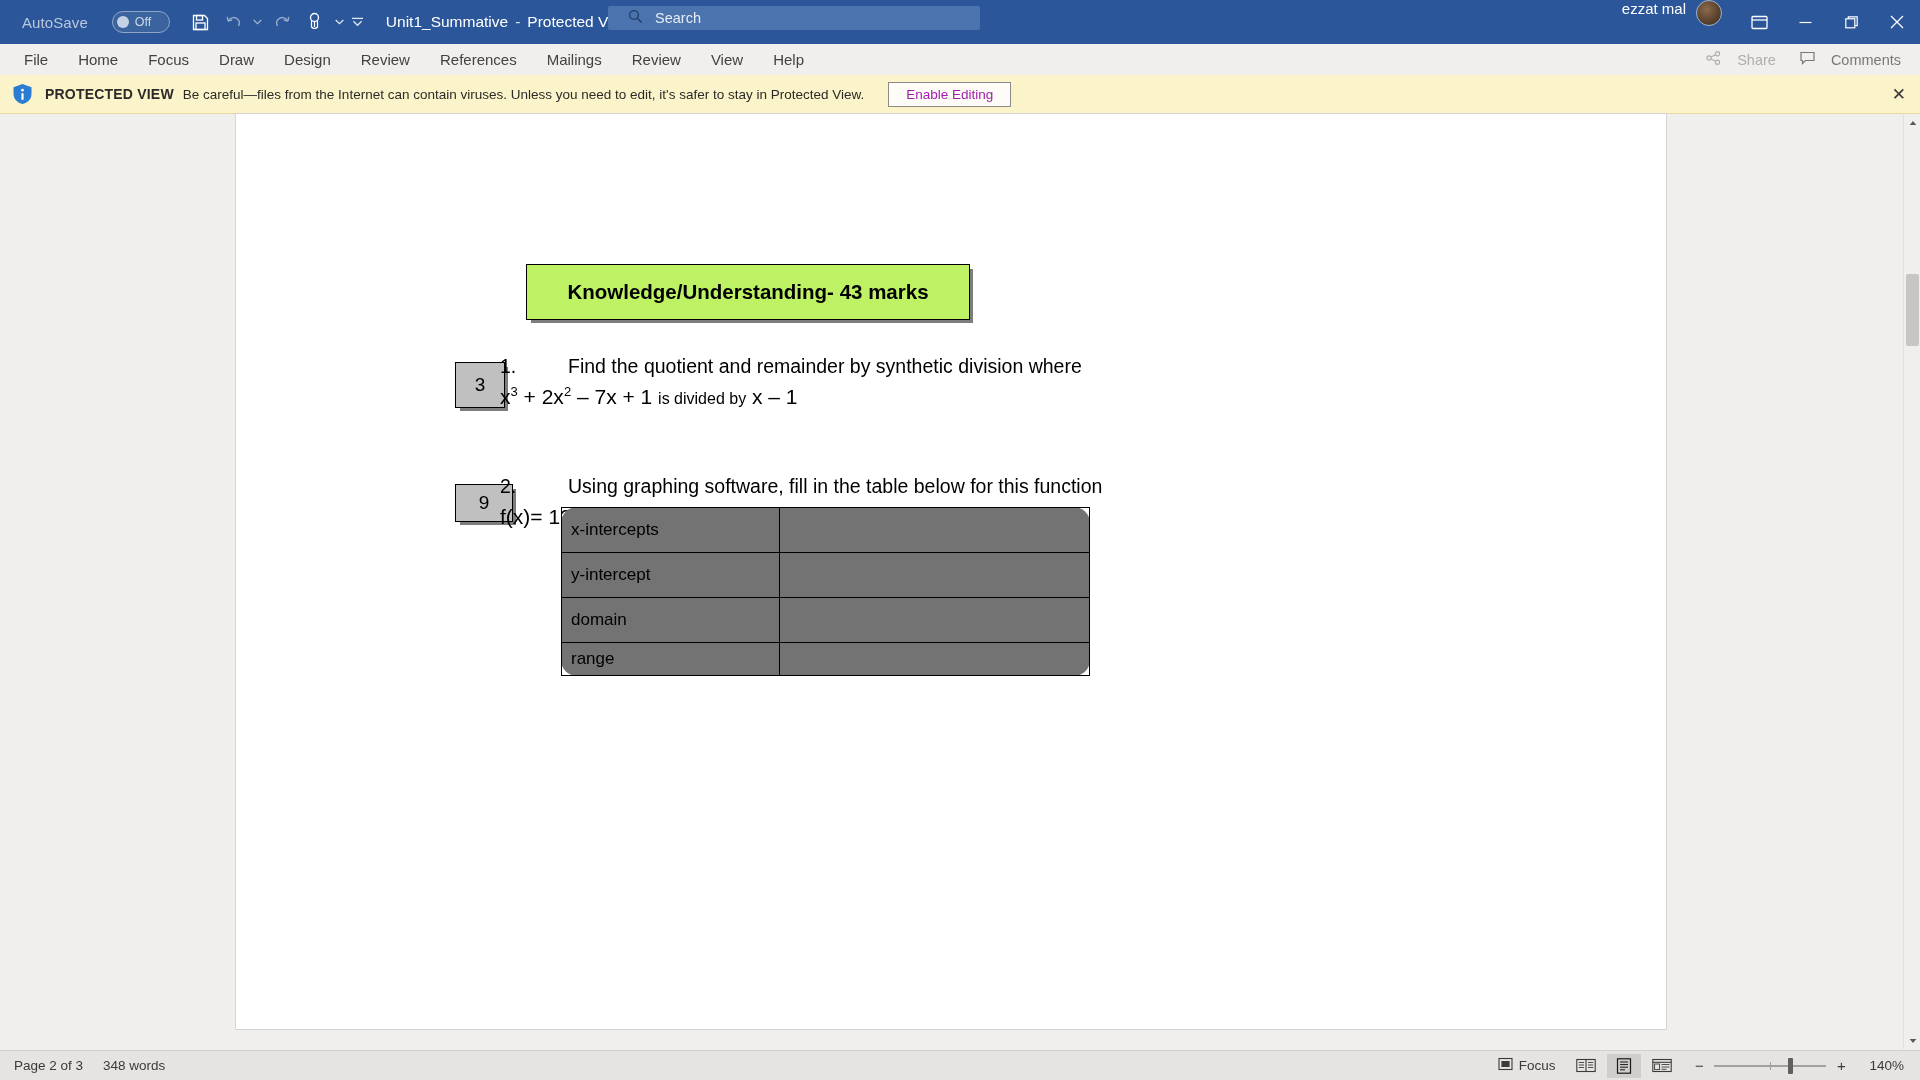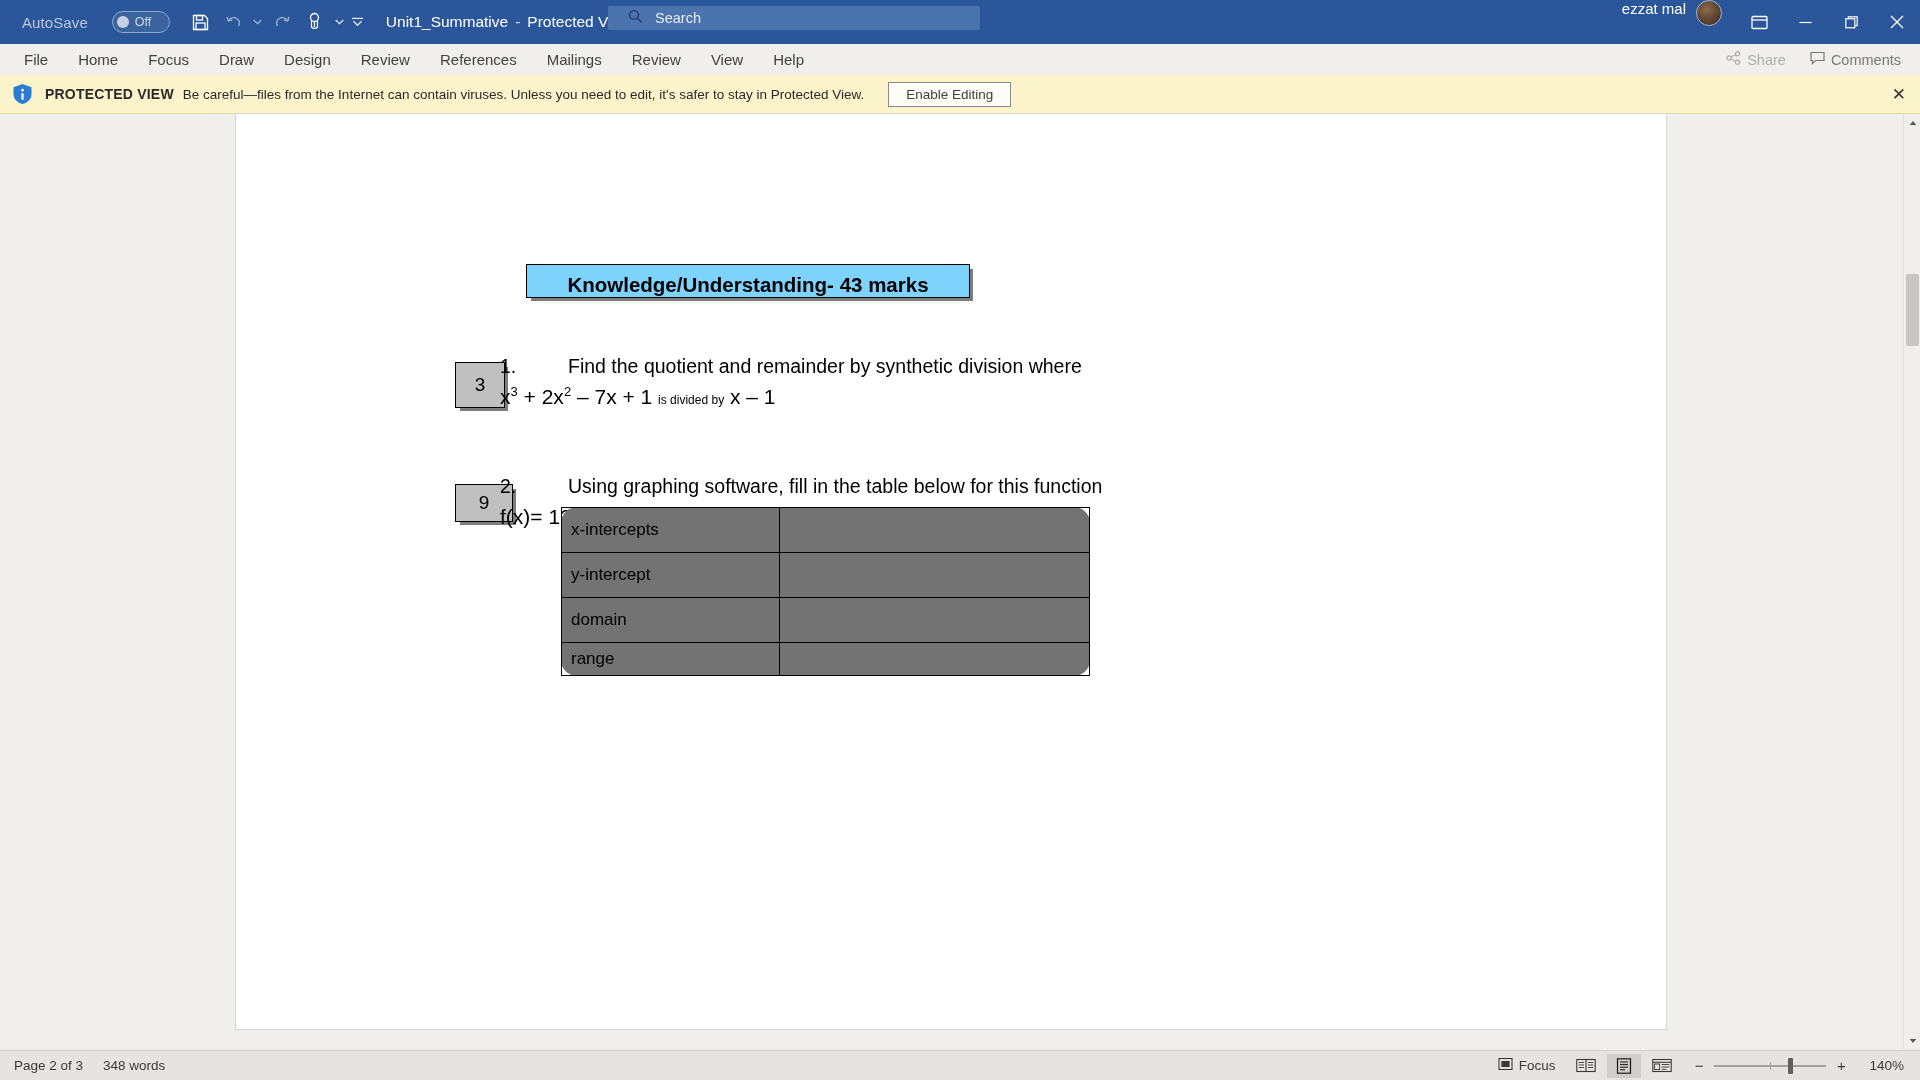--- a/index.html
+++ b/index.html
@@ -97,21 +97,21 @@
     padding: 0 15px; height: 31px;
     display: flex; align-items: center;
     white-space: nowrap;
   }
   .tab:first-child { margin-left: 9px; }
   .ribbon-right {
     position: absolute; right: 10px; top: 0;
     height: 31px; display: flex; align-items: center; gap: 6px;
   }
   .rb-item {
-    display: flex; align-items: center; gap: 6px;
+    display: flex; align-items: center; gap: 16px;
     font-size: 14.5px; color: #b0aeac;
     padding: 3px 9px;
   }
   .rb-item.comments { color: #7a7876; }
 
   
   .pv-bar {
     position: absolute; top: 75px; left: 0;
     width: 1920px; height: 39px;
     background: #fbf4ca;
@@ -121,21 +121,21 @@
   .pv-icon { margin-left: 12px; margin-right: 12px; display:flex; }
   .pv-title {
     font-size: 14px; font-weight: bold; color: #2c2a28;
     letter-spacing: .2px;
   }
   .pv-text { font-size: 13.5px; color: #2c2a28; margin-left: 9px; }
   .enable-btn {
     margin-left: 24px;
     height: 25px; padding: 0 17px;
     background: #fdfcf6; border: 1px solid #8c8a88;
-    font-size: 13.5px; color: #404040;
+    font-size: 13.5px; color: #a21caf;
     font-family: "Liberation Sans", sans-serif;
     display: flex; align-items: center; justify-content: center;
   }
   .pv-close {
     position: absolute; right: 14px;
     font-size: 17px; color: #3b3a38; line-height: 1;
   }
 
   
   .workspace {
@@ -146,25 +146,25 @@
   .page {
     position: absolute; left: 236px; top: 0px;
     width: 1430px; height: 915px;
     background: #ffffff;
     box-shadow: 0 0 0 1px #d6d4d2;
   }
 
   
   .heading-box {
     position: absolute; left: 290px; top: 150px;
-    width: 444px; height: 34px;
-    background: #7dd3fc;
+    width: 444px; height: 56px;
+    background: #bef264;
     border: 1px solid #000000;
     box-shadow: 4px 4px 0 -1px #7d7d7d;
-    display: flex; align-items: flex-end; justify-content: center;
+    display: flex; align-items: center; justify-content: center;
   }
   .heading-box span {
     font-size: 20.5px; font-weight: bold; color: #000;
     font-family: "Liberation Sans", sans-serif;
   }
 
   .mark-box {
     position: absolute;
     background: #c0c0c0;
     border: 1px solid #000000;
@@ -179,21 +179,21 @@
   .q1 { left: 264px; top: 238px; width: 720px; }
   .q2 { left: 264px; top: 358px; width: 740px; }
 
   .qline1 {
     font-size: 19.5px; line-height: 28px; white-space: nowrap;
   }
   .qnum { display: inline-block; width: 68px; }
   .qline2 {
     font-size: 21px; line-height: 30px; margin-top: 2px;
   }
-  .qline2 .sm { font-size: 12px; }
+  .qline2 .sm { font-size: 16px; }
   sup { font-size: 0.62em; vertical-align: super; line-height: 0; }
 
   
   .doc-table {
     position: absolute; left: 325px; top: 393px;
     border-collapse: collapse;
     background: #737373;
     border-radius: 16px;
   }
   .doc-table td {

